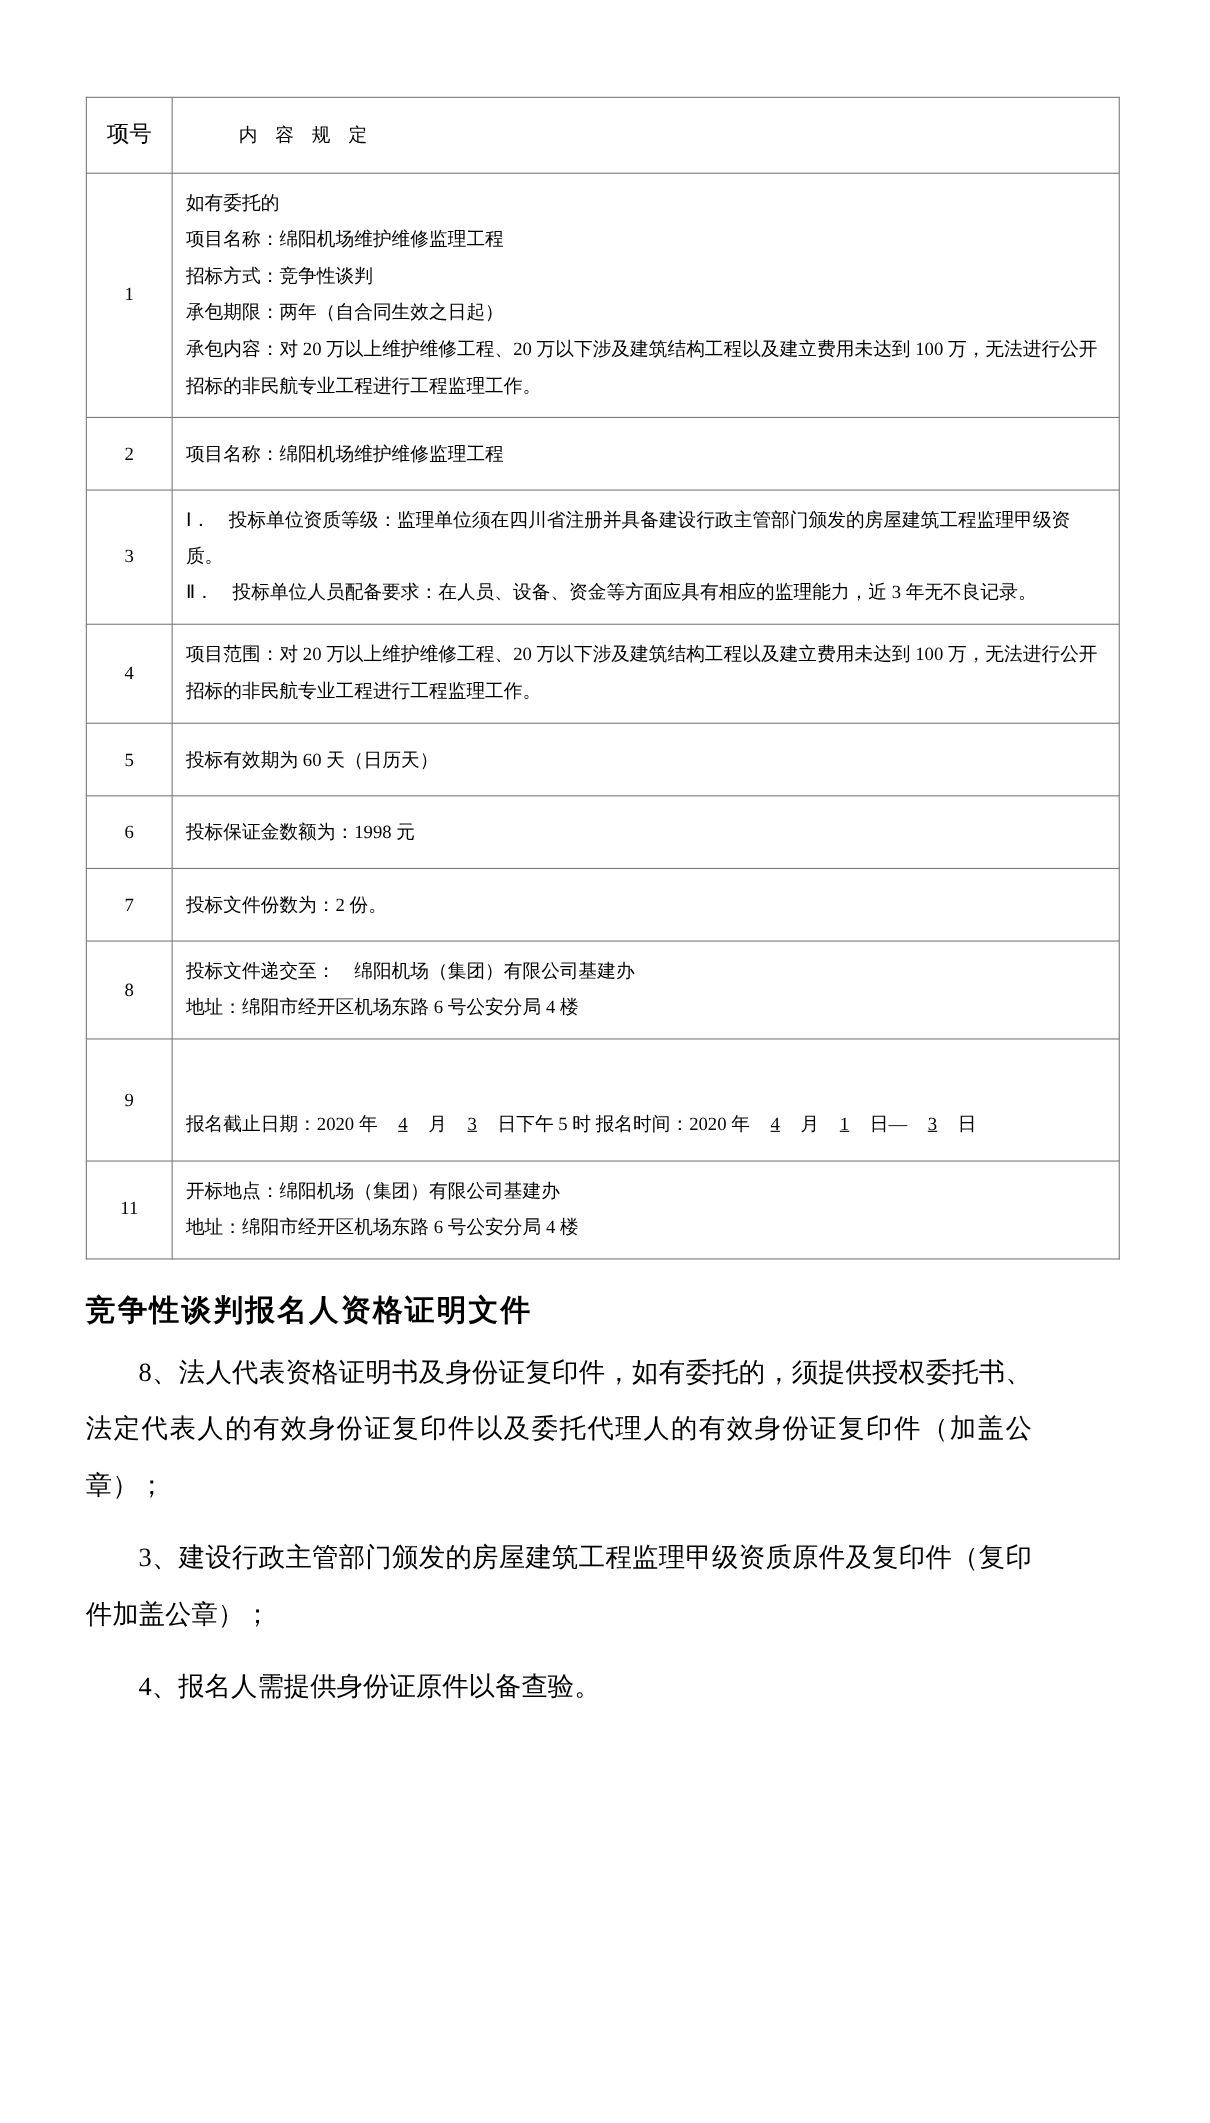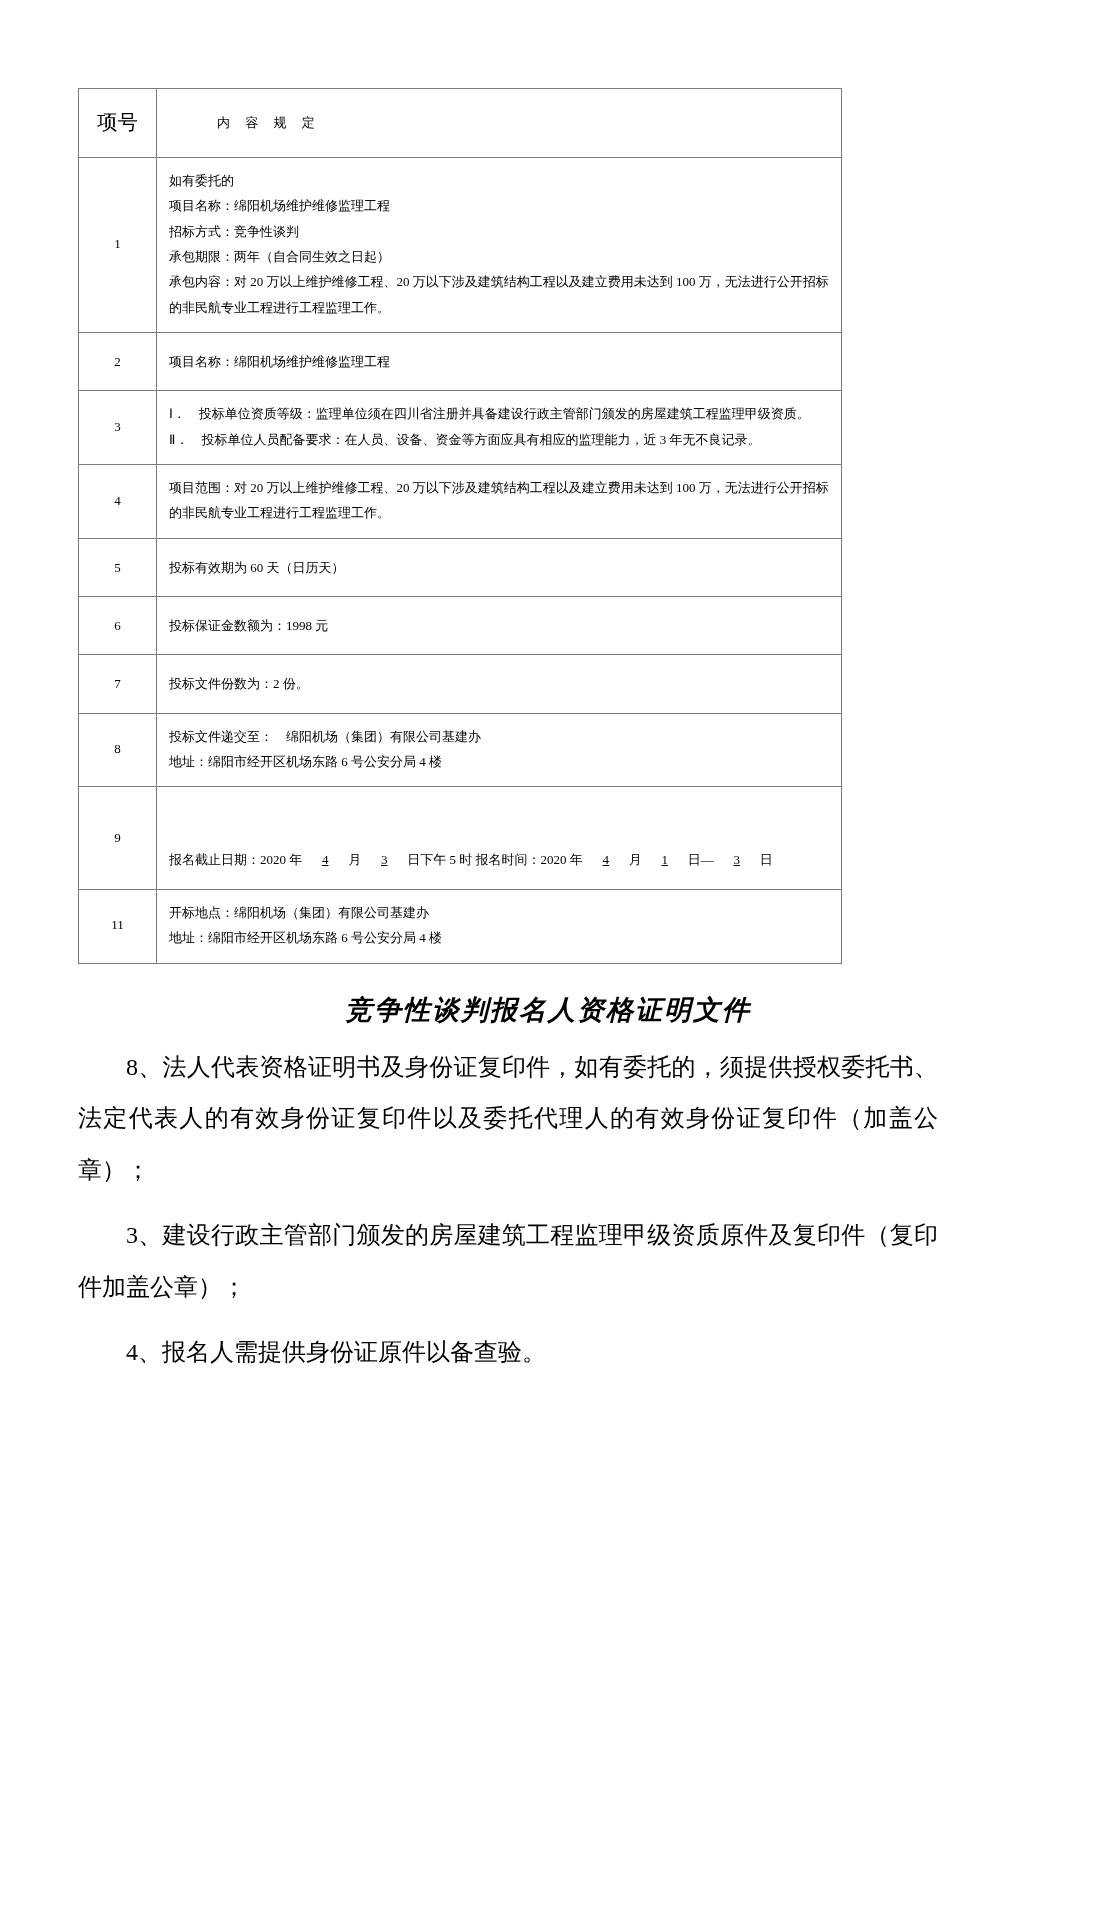--- a/index.html
+++ b/index.html
@@ -14,31 +14,31 @@
     color: #000000;
   }
   .page {
     position: relative;
     width: 1100px;
     min-height: 1930px;
     padding: 0;
     box-sizing: border-box;
   }
   .doc-table {
-    width: 764px;
+    width: 940px;
     margin: 88px 0 0 78px;
     border-collapse: collapse;
     table-layout: fixed;
     border-radius: 10px;
   }
   .doc-table td {
     border: 1px solid #7b7b7b;
     vertical-align: middle;
     padding: 10px 12px 12px 12px;
-    font-size: 13px;
+    font-size: 17px;
     line-height: 1.95;
     font-family: "Liberation Serif", serif;
   }
   .col-no {
     width: 78px;
     text-align: center;
     vertical-align: middle;
   }
   .hdr td {
     padding-top: 14px;
@@ -64,26 +64,25 @@
     min-width: 46px;
     text-align: center;
   }
   .mid-row td {
     padding-top: 16px;
     padding-bottom: 16px;
   }
   .doc-title {
     width: 940px;
     margin: 28px 0 0 78px;
-    text-align: center;
+    text-align: left;
     font-size: 27px;
     font-weight: bold;
     letter-spacing: 2px;
     font-family: "Liberation Serif", serif;
-    font-style: italic;
   }
   .body-text {
     width: 860px;
     margin: 0 0 0 78px;
     font-size: 24px;
     line-height: 2.15;
     font-family: "Liberation Serif", serif;
   }
   .body-text p {
     margin: 14px 0 0 0;

